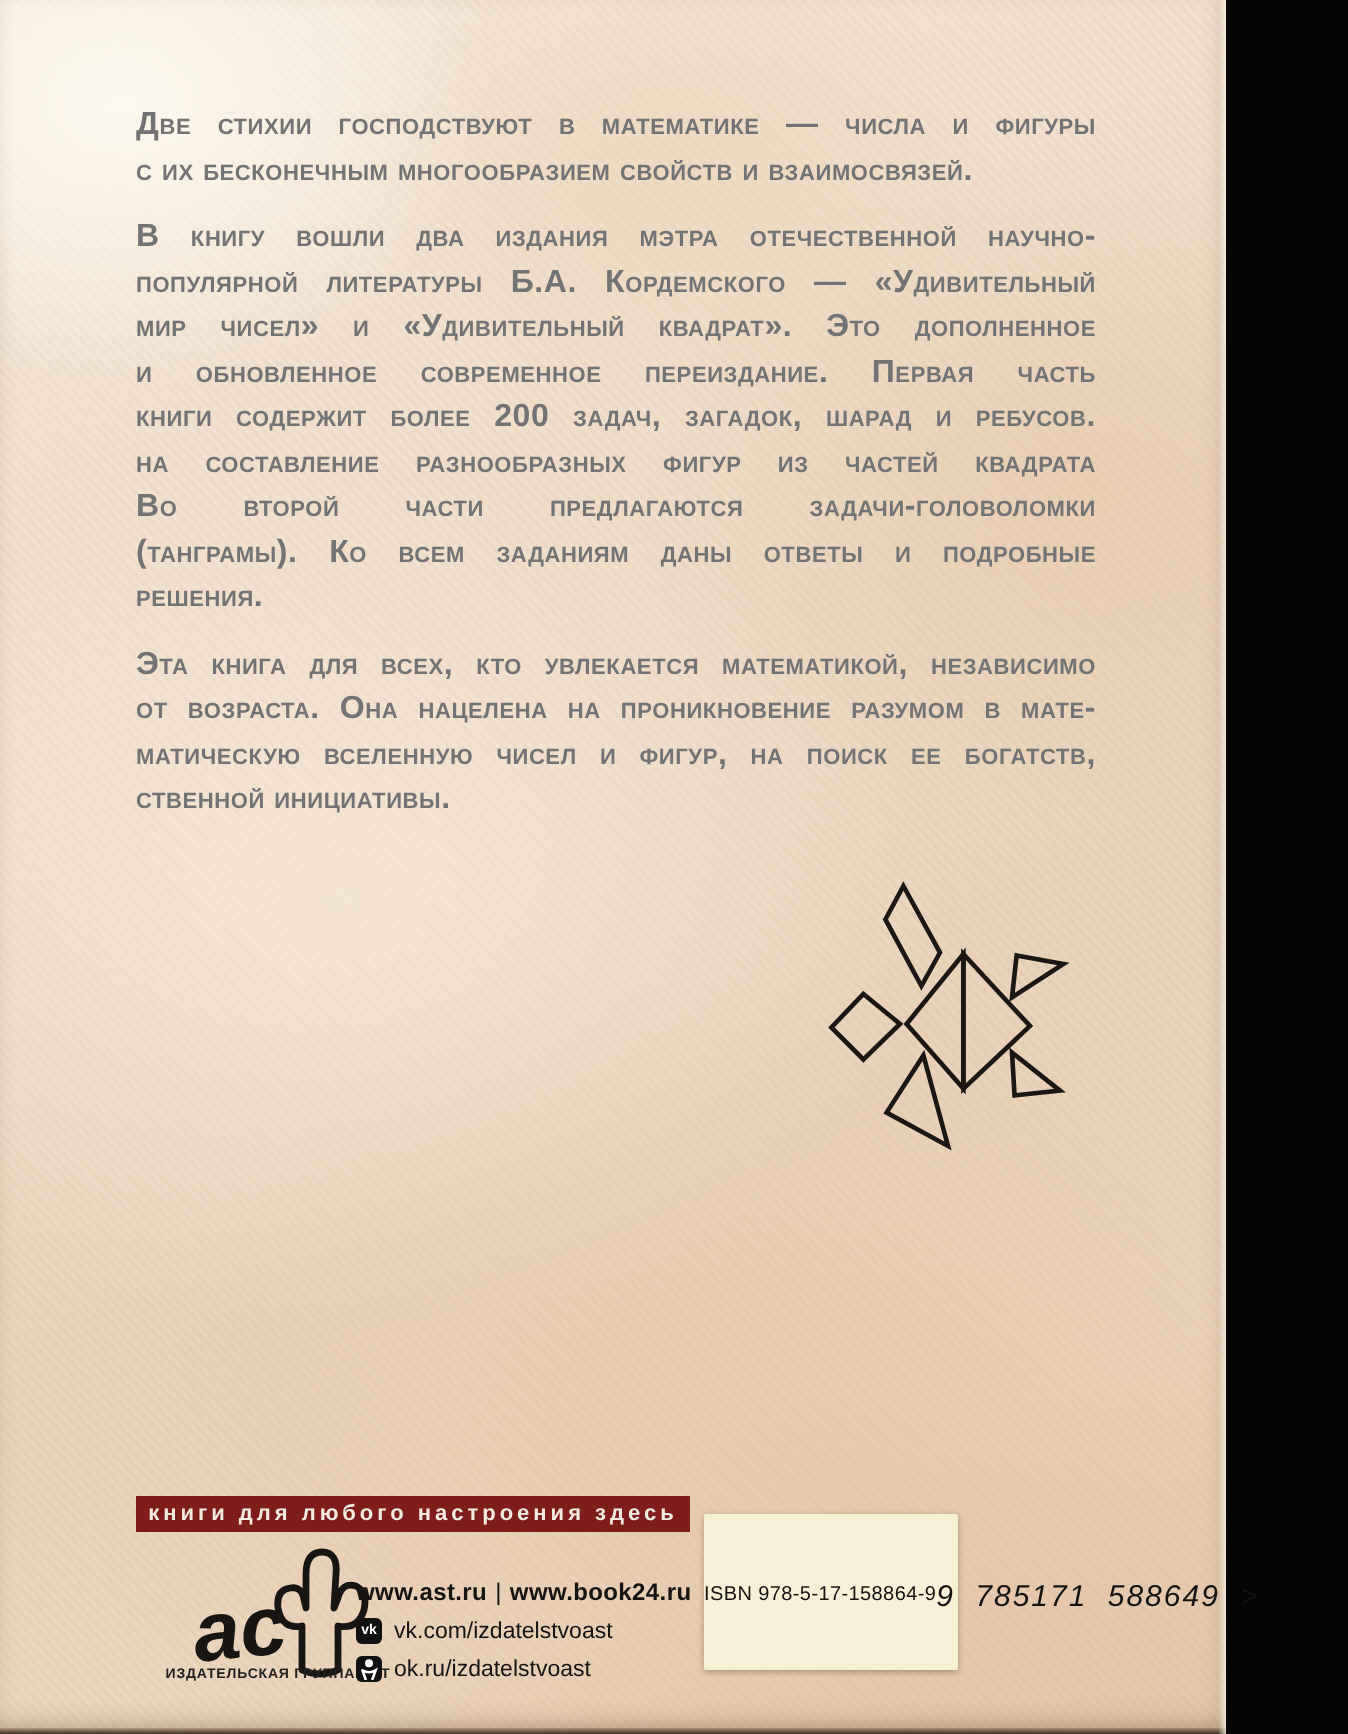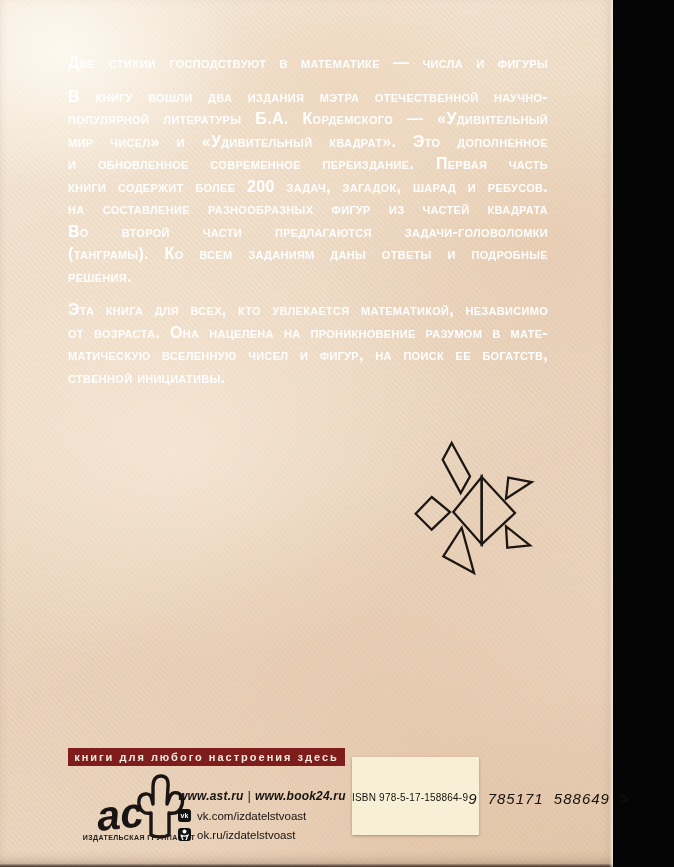--- a/index.html
+++ b/index.html
@@ -16,40 +16,40 @@
       repeating-linear-gradient(47deg, rgba(150,110,80,.035) 0 2px, rgba(255,255,255,.03) 2px 4px),
       linear-gradient(155deg,#f5e9d8 0%,#efdcc7 35%,#e9d2ba 62%,#ecd7c0 82%,#e3c9ae 100%);
     box-shadow: inset 0 -10px 14px -8px rgba(80,50,32,.45), inset -8px 0 12px -8px rgba(120,85,60,.35);}
   #paper::after{content:"";position:absolute;left:0;bottom:0;width:100%;height:3px;
     background:linear-gradient(rgba(40,24,14,.15),rgba(20,12,6,.75));}
   #edge-highlight{position:absolute;left:609px;top:0;width:4px;height:867px;
     background:linear-gradient(90deg,rgba(255,250,240,0),rgba(255,250,240,.75));}
   #right-strip{position:absolute;left:613px;top:0;width:61px;height:867px;background:#050505;}
 
   
-  #cover-text{position:absolute;left:68px;top:52px;width:480px;color:#ffffff;}
+  #cover-text{position:absolute;left:68px;top:52px;width:480px;color:#737373;}
   .para{margin:0 0 11px 0;}
   .line{font-variant:small-caps;font-weight:700;font-size:16px;line-height:22.5px;
         letter-spacing:.3px;text-align:justify;text-align-last:justify;white-space:normal;}
   .line.last{text-align-last:left;}
 
   
   #tangram{position:absolute;left:400px;top:437px;}
 
   
   #banner{position:absolute;left:68px;top:748px;width:277px;height:18px;background:#7f1d1d;
     display:flex;align-items:center;justify-content:center;}
   #banner span{color:#f2ece0;font-size:11px;font-weight:700;letter-spacing:2px;white-space:nowrap;}
 
   #ast-logo{position:absolute;left:97px;top:769px;}
   #tagline{position:absolute;left:58px;top:834px;width:162px;text-align:center;
     font-size:7px;font-weight:700;letter-spacing:.4px;color:#23201d;}
 
   #links{position:absolute;left:178px;top:789px;color:#161311;}
-  .sites{font-size:12px;font-weight:700;letter-spacing:.2px;font-style:italic;}
+  .sites{font-size:12px;font-weight:700;letter-spacing:.2px;}
   .sites .sep{font-weight:400;padding:0 4px;}
   .sn-row{display:flex;align-items:center;margin-top:6px;font-size:11.5px;}
   .sn-icon{width:13px;height:13px;border-radius:3px;background:#111;color:#fff;display:flex;
     align-items:center;justify-content:center;font-size:7px;font-weight:700;margin-right:6px;flex:0 0 auto;}
   .sn-bold{font-weight:400;}
 
   #isbn-label{position:absolute;left:352px;top:757px;width:127px;height:78px;background:#f8f0d6;
     border-radius:1px;box-shadow:0 1px 3px rgba(60,35,20,.35);display:flex;
     align-items:center;padding-top:3px;box-sizing:border-box;}
   #isbn-text{font-size:10px;font-weight:400;color:#15130f;letter-spacing:.2px;white-space:nowrap;}
@@ -60,20 +60,21 @@
 <body>
 
 <div id="stage">
   <div id="paper"></div>
   <div id="edge-highlight"></div>
   <div id="right-strip"></div>
 
   <div id="cover-text">
       <div class="para">
         <div class="line">Две стихии господствуют в математике — числа и фигуры</div>
+        <div class="line last">с их бесконечным многообразием свойств и взаимосвязей.</div>
       </div>
       <div class="para">
         <div class="line">В книгу вошли два издания мэтра отечественной научно-</div>
         <div class="line">популярной литературы Б.А. Кордемского — «Удивительный</div>
         <div class="line">мир чисел» и «Удивительный квадрат». Это дополненное</div>
         <div class="line">и обновленное современное переиздание. Первая часть</div>
         <div class="line">книги содержит более 200 задач, загадок, шарад и ребусов.</div>
         <div class="line">на составление разнообразных фигур из частей квадрата</div>
         <div class="line">Во второй части предлагаются задачи-головоломки</div>
         <div class="line">(танграмы). Ко всем заданиям даны ответы и подробные</div>

